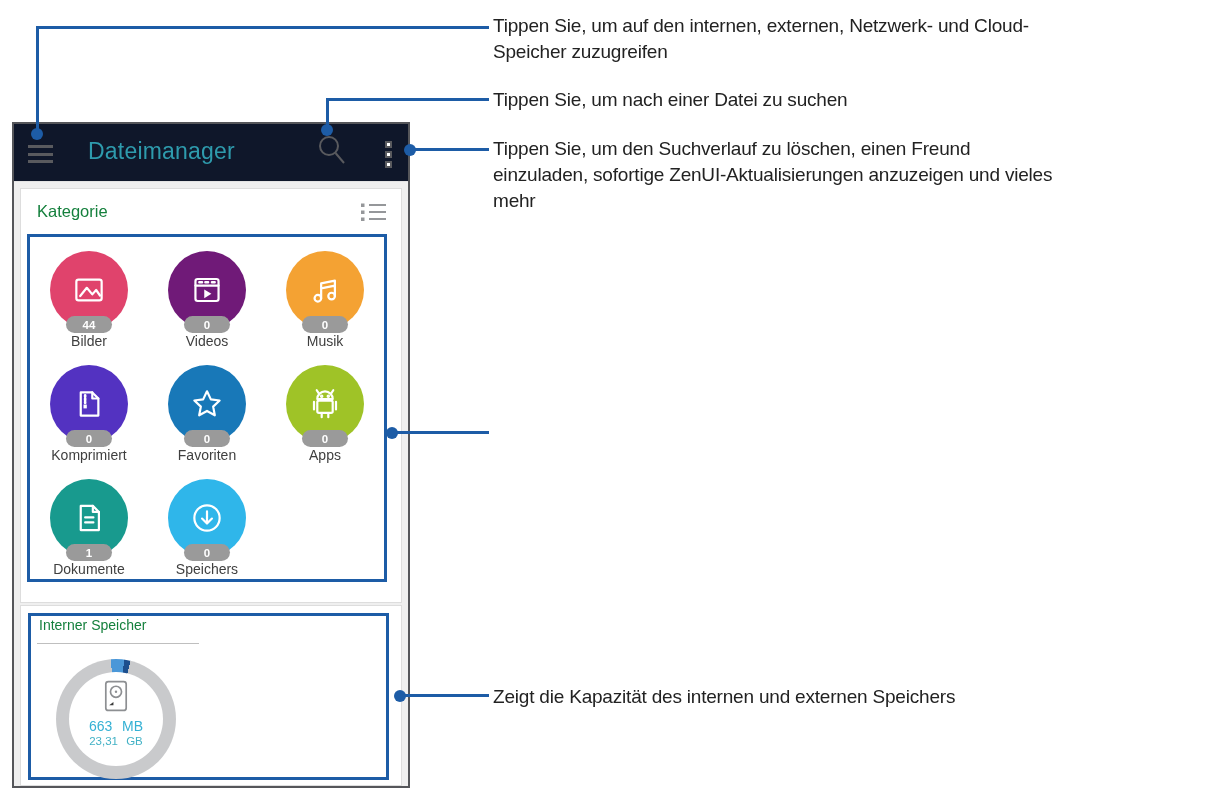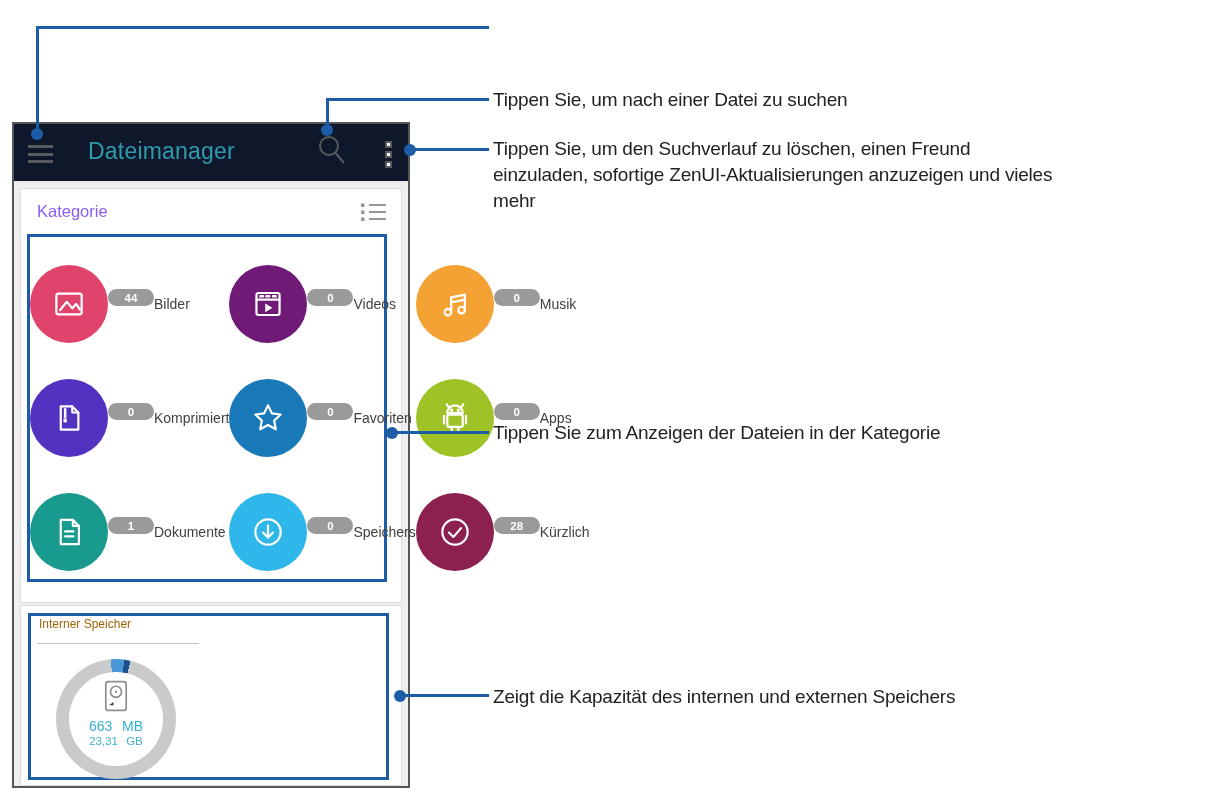--- a/index.html
+++ b/index.html
@@ -24,47 +24,47 @@
   .search-btn { position:absolute; left:302px; top:10px; width:30px; height:34px; }
   .overflow-btn { position:absolute; left:364px; top:17px; width:20px; height:28px; }
   .overflow-btn i {
     display:block; width:7px; height:7px; border:2px solid #595a5e; background:#fff;
     margin:0 auto 3px auto;
   }
 
   .card { position:absolute; background:#ffffff; border:1px solid #dddddd; }
   .card-category { left:6px; top:64px; width:382px; height:415px; }
   .card-header { position:relative; height:45px; }
-  .card-header-label { position:absolute; left:16px; top:13px; font-size:16.5px; color:#8b5cf6; }
+  .card-header-label { position:absolute; left:16px; top:13px; font-size:16.5px; color:#15803d; }
   .listview-btn { position:absolute; right:14px; top:13px; width:26px; height:20px; }
 
   .blue-rect { position:absolute; border:3px solid #1d5ca6; }
   .rect1 { left:6px; top:45px; width:360px; height:348px; }
   .rect2 { left:7px; top:7px; width:361px; height:167px; }
 
   .cat-grid {
     position:absolute; inset:0; display:grid;
     grid-template-columns:1fr 1fr 1fr; grid-template-rows:114px 114px 114px;
     padding-top:6px;
   }
-  .cat-cell { display:flex; flex-direction:row; align-items:center; padding-top:8px; cursor:pointer; }
+  .cat-cell { display:flex; flex-direction:column; align-items:center; padding-top:8px; cursor:pointer; }
   .cat-circle {
     width:78px; height:78px; border-radius:50%;
     display:flex; align-items:center; justify-content:center;
   }
   .cat-icon svg { width:44px; height:44px; display:block; }
   .cat-badge {
     margin-top:-13px; min-width:46px; height:17px; border-radius:9px;
     background:#9a9a9a; color:#fff; font-size:11.5px; font-weight:bold;
     display:flex; align-items:center; justify-content:center; padding:0 10px;
   }
   .cat-label { font-size:14px; color:#3f3f3f; }
 
   .card-storage { left:6px; top:481px; width:382px; height:181px; }
-  .storage-title { position:absolute; left:18px; top:11px; font-size:12px; color:#a16207; }
+  .storage-title { position:absolute; left:18px; top:11px; font-size:14px; color:#15803d; }
   .storage-divider { position:absolute; left:16px; top:37px; width:162px; height:1px; background:#bfbfbf; }
   .donut {
     position:absolute; left:35px; top:53px; width:120px; height:120px; border-radius:50%;
     background:conic-gradient(from -5deg, #4a97d8 0deg 13deg, #1c4f8e 13deg 19deg, #c9cacc 19deg 360deg);
   }
   .donut-inner {
     position:absolute; left:13px; top:13px; width:94px; height:94px; border-radius:50%;
     background:#ffffff; display:flex; flex-direction:column; align-items:center;
   }
   .disk-icon { margin-top:7px; }
@@ -250,34 +250,20 @@
                     <path d="M20 14v10M15.5 20.5L20 25l4.5-4.5"></path>
                   </svg>
                 </span>
     </div>
     <div class="cat-badge">
                 <span class="cat-count">0</span>
               </div>
     <div class="cat-label">Speichers</div>
   </div>
 
-  <div class="cat-cell">
-    <div class="cat-circle" style="background: rgb(140, 33, 80);">
-      <span class="cat-icon">
-                  <svg viewBox="0 0 40 40" fill="none" stroke="#fff" stroke-width="2" stroke-linecap="round" stroke-linejoin="round">
-                    <circle cx="20" cy="20" r="11.5"></circle>
-                    <path d="M14.5 20.5l4 4 7-8"></path>
-                  </svg>
-                </span>
-    </div>
-    <div class="cat-badge">
-                <span class="cat-count">28</span>
-              </div>
-    <div class="cat-label">Kürzlich</div>
-  </div>
 </div>
       </div>
     </div>
 
     <div class="card card-storage">
       <div class="blue-rect rect2"></div>
       <div class="storage-title">Interner Speicher</div>
       <div class="storage-divider"></div>
       <div class="donut">
         <div class="donut-inner">
@@ -308,20 +294,21 @@
 
   <div class="conn" style="left:411px; top:148px; width:78px; height:3px;"></div>
   <div class="dot" style="left:404px; top:144px;"></div>
 
   <div class="conn" style="left:392px; top:431px; width:97px; height:3px;"></div>
   <div class="dot" style="left:386px; top:427px;"></div>
 
   <div class="conn" style="left:400px; top:694px; width:89px; height:3px;"></div>
   <div class="dot" style="left:394px; top:690px;"></div>
 
+  <div class="ann-text" style="left:493px; top:13px;  width:640px;">Tippen Sie, um auf den internen, externen, Netzwerk- und Cloud-
+Speicher zuzugreifen</div>
   <div class="ann-text" style="left:493px; top:87px;  width:640px;">Tippen Sie, um nach einer Datei zu suchen</div>
   <div class="ann-text" style="left:493px; top:136px; width:700px;">Tippen Sie, um den Suchverlauf zu löschen, einen Freund
 einzuladen, sofortige ZenUI-Aktualisierungen anzuzeigen und vieles
 mehr</div>
-  <div class="ann-text" style="left:493px; top:420px; width:640px;">Tippen Sie zum Anzeigen der Dateien in der Kategorie</div>
   <div class="ann-text" style="left:493px; top:684px; width:640px;">Zeigt die Kapazität des internen und externen Speichers</div>
 
 </div>
 
 </body></html>

